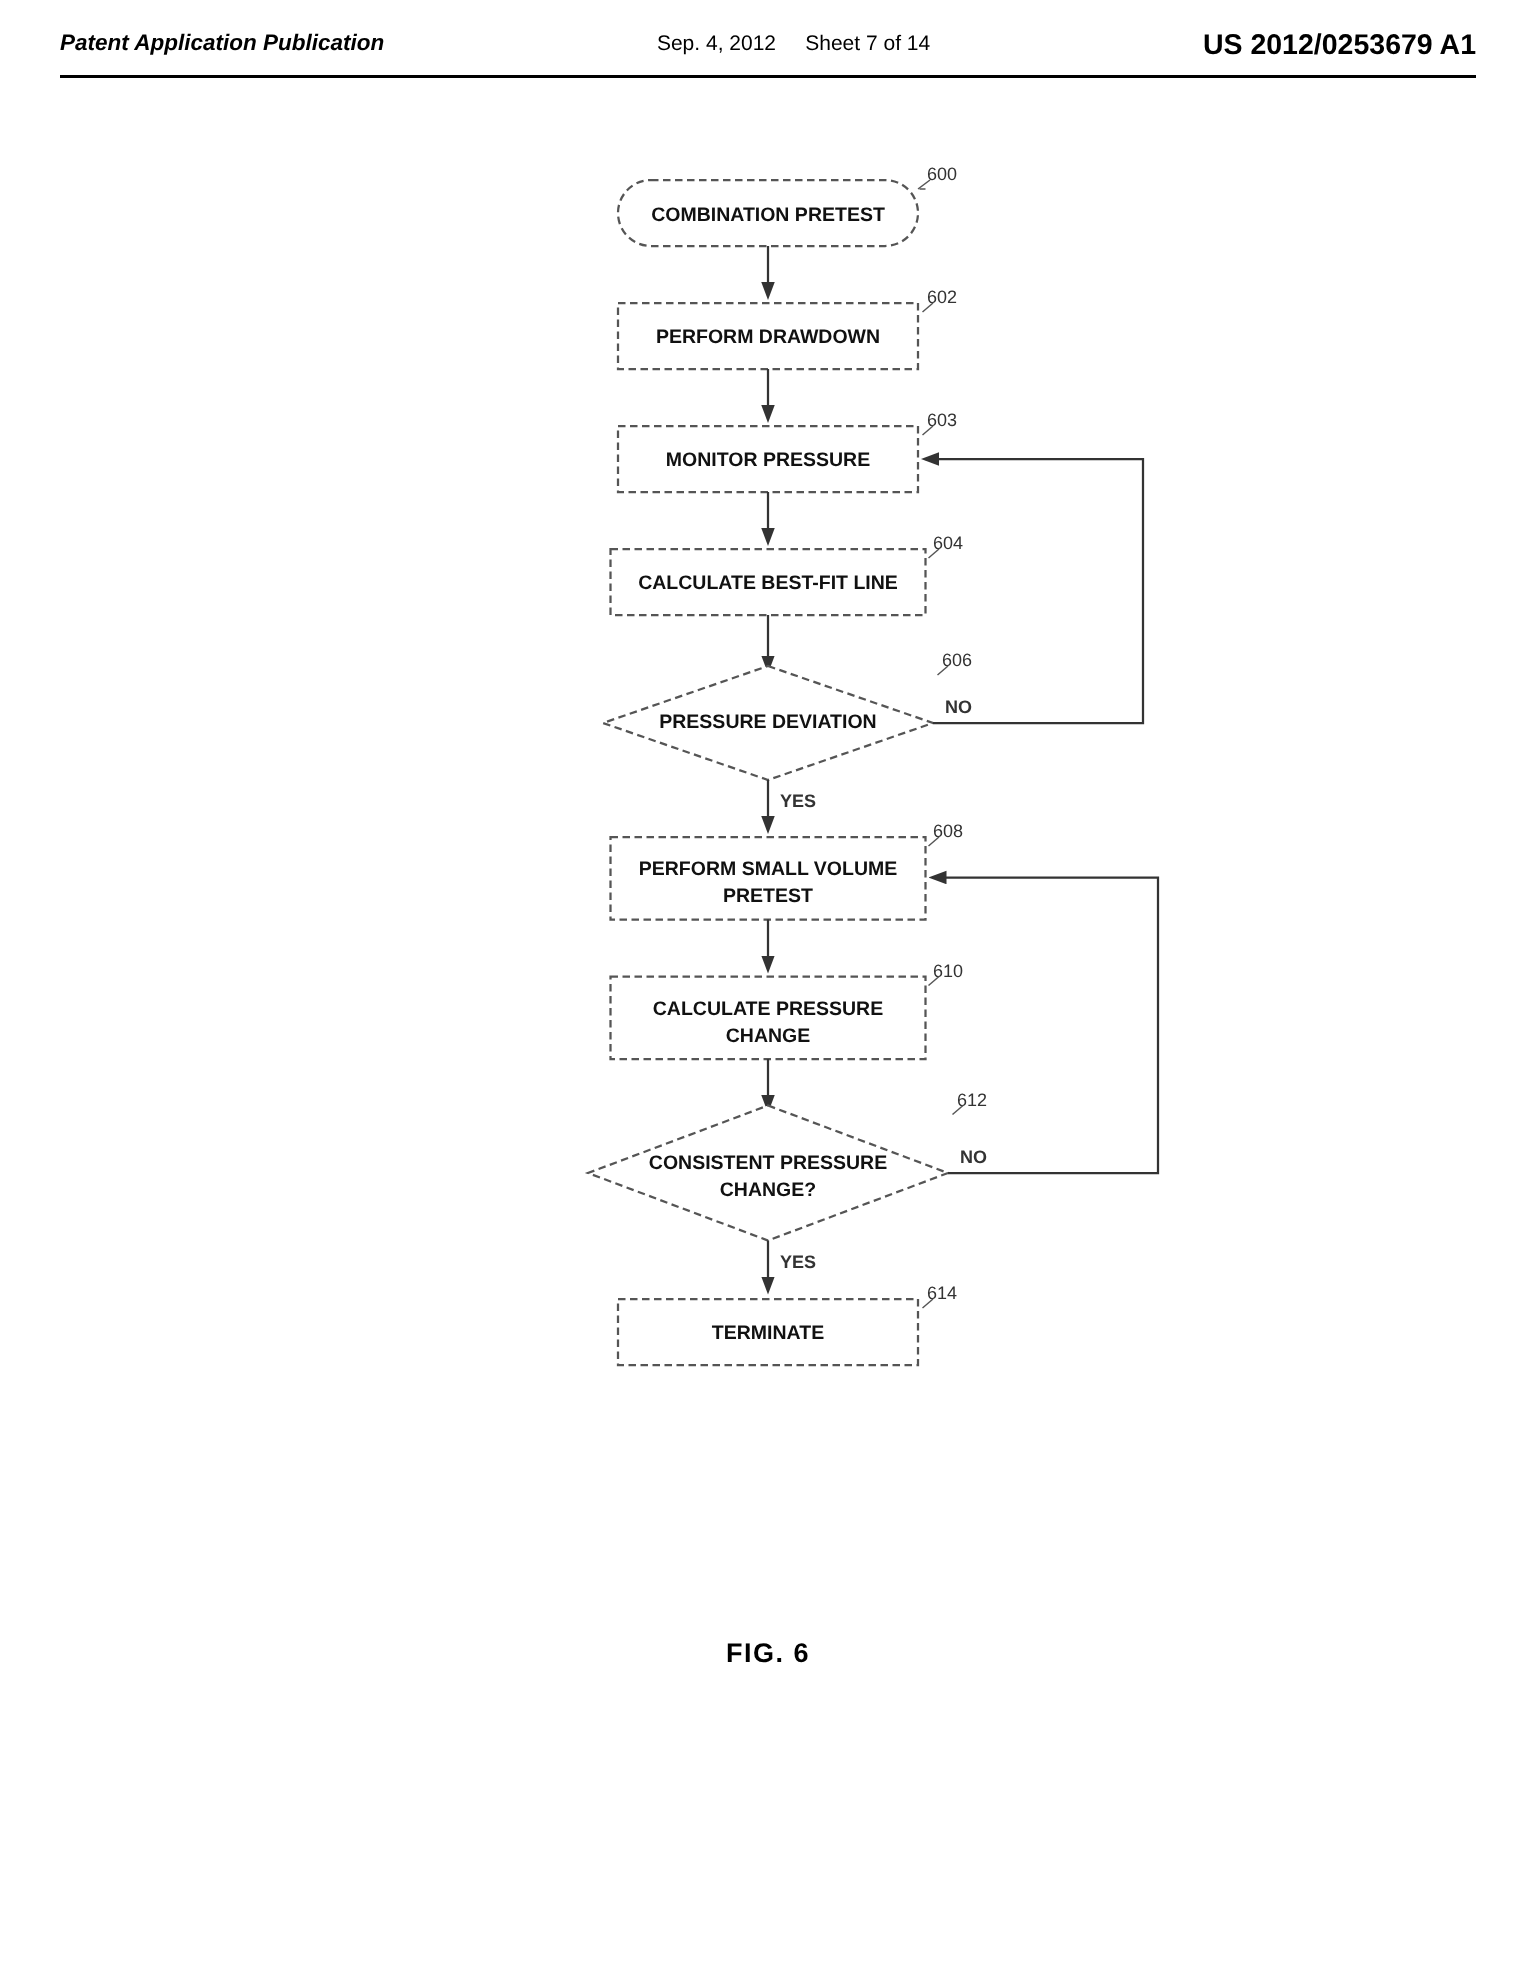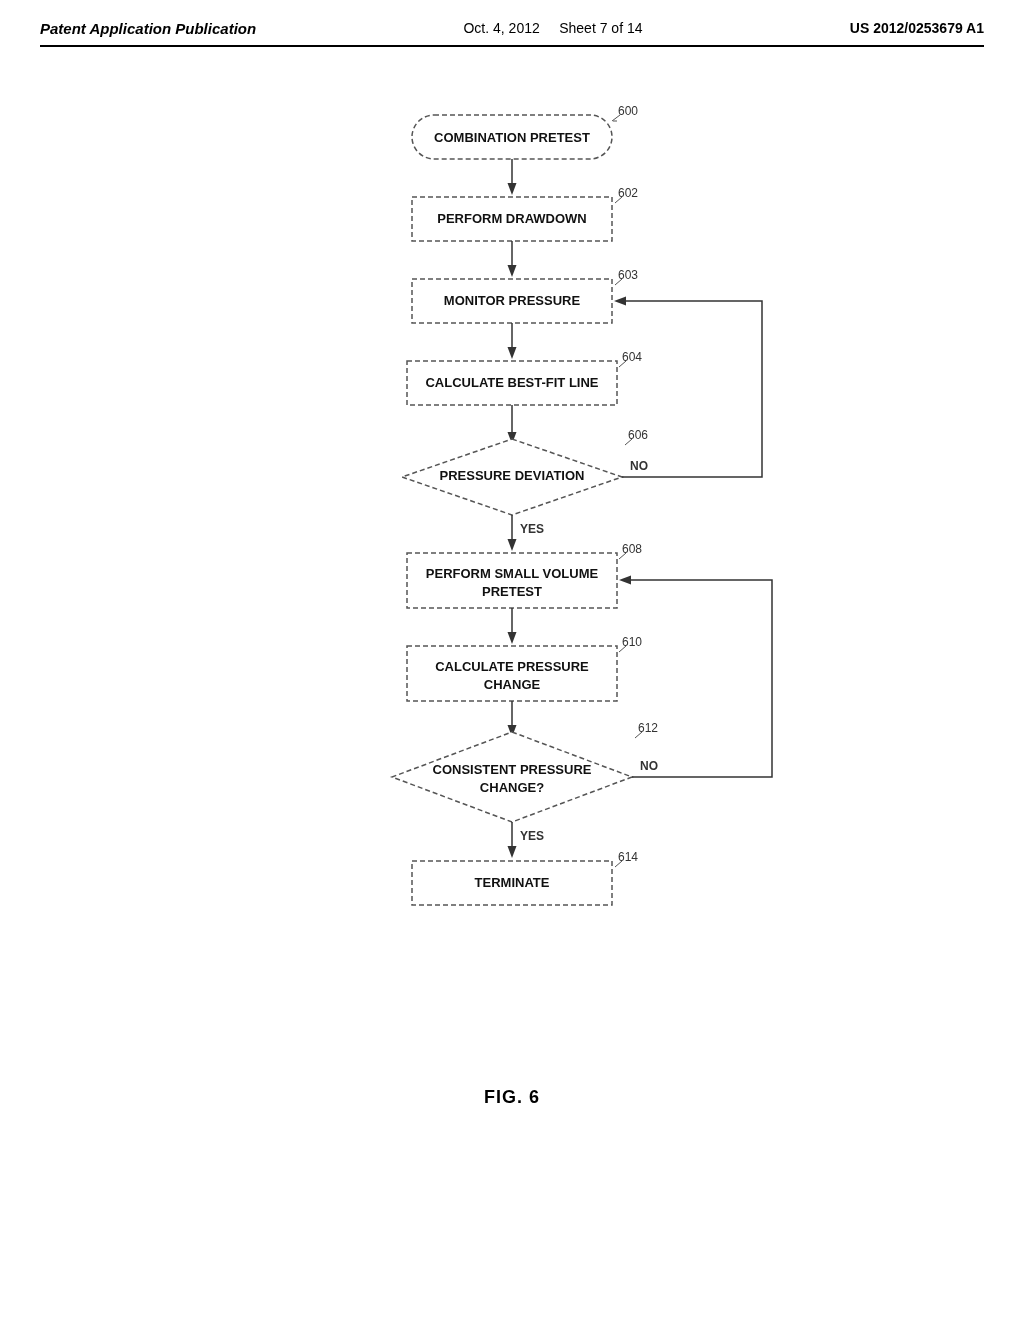--- a/index.html
+++ b/index.html
@@ -31,21 +31,21 @@
     .header-left {
       font-size: 15px;
       font-weight: bold;
       font-style: italic;
     }
     .header-middle {
       font-size: 14px;
       text-align: center;
     }
     .header-right {
-      font-size: 14px;
+      font-size: 19px;
       font-weight: bold;
     }
 
     
     .diagram {
       display: flex;
       flex-direction: column;
       align-items: center;
       margin-top: 20px;
       position: relative;
@@ -67,21 +67,21 @@
     }
   </style>
 </head>
 <body>
 
 <div class="page">
 
   <div class="header">
     <div class="header-left">Patent Application Publication</div>
     <div class="header-middle">
-      <span>Oct. 4, 2012</span>&nbsp;&nbsp;&nbsp;&nbsp;
+      <span>Sep. 4, 2012</span>&nbsp;&nbsp;&nbsp;&nbsp;
       <span>Sheet 7 of 14</span>
     </div>
     <div class="header-right">US 2012/0253679 A1</div>
   </div>
 
   <div class="diagram">
     <svg class="flowchart-svg" viewBox="0 0 620 980">
 
       <defs>
         <style>

